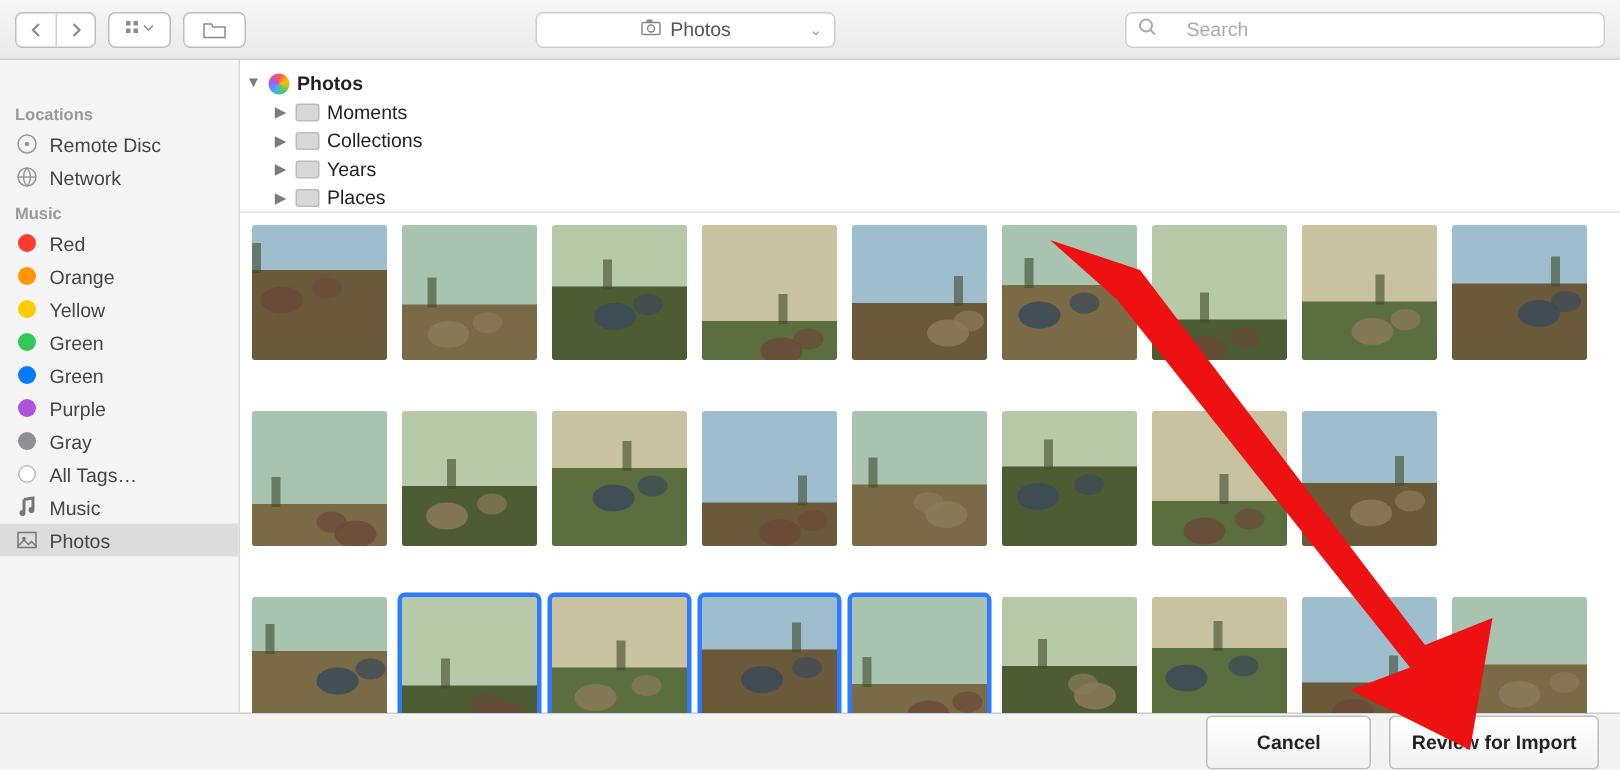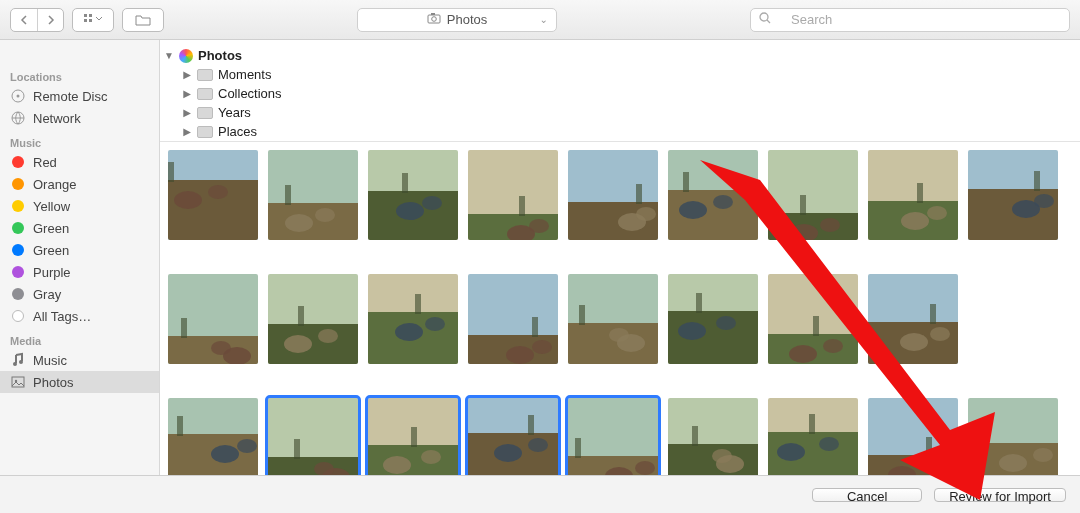--- a/index.html
+++ b/index.html
@@ -37,21 +37,21 @@
 
   .grid-wrap { flex: 1; overflow-y: auto; padding: 8px 8px; }
   .grid { display: flex; flex-wrap: wrap; gap: 8px 10px; align-content: flex-start; }
   .thumb { width: 90px; height: 90px; border-radius: 2px; position: relative; display: flex; align-items: center; justify-content: center; overflow: hidden; }
   .thumb.sel { outline: 3px solid #2e7bff; outline-offset: 0; }
   .thumb svg { width: 100%; height: 100%; }
   .break { flex-basis: 100%; height: 18px; }
 
   
   .footer { position: absolute; bottom: 0; left: 0; right: 0; height: 38px; background: #f3f3f3; border-top: 1px solid #cfcfcf; display: flex; align-items: center; justify-content: flex-end; padding: 0 14px; gap: 12px; }
-  .mac-btn { min-width: 110px; height: 14px; border: 1px solid #bdbdbd; border-radius: 4px; background: linear-gradient(#ffffff,#f2f2f2); font-size: 13px; color: #222; padding: 0 14px; cursor: default; }
+  .mac-btn { min-width: 110px; height: 36px; border: 1px solid #bdbdbd; border-radius: 4px; background: linear-gradient(#ffffff,#f2f2f2); font-size: 13px; color: #222; padding: 0 14px; cursor: default; font-weight: bold; }
 
   
   .arrow { position: absolute; left: 700px; top: 160px; width: 320px; height: 350px; pointer-events: none; }
 </style>
 </head>
 <body>
 
 <div class="toolbar">
   <div class="tb-seg">
     <div class="tb-btn">
@@ -175,21 +175,20 @@
             <span class="tag-dot" style="background: rgb(142, 142, 147);"></span>
           </span>
           <span>Gray</span>
         </div>
         <div class="sb-item">
           <span class="sb-ico">
             <span class="tag-dot" style="background: rgb(255, 255, 255); border: 1.5px solid rgb(187, 187, 187);"></span>
           </span>
           <span>All Tags…</span>
         </div>
-        <div class="sb-head">Media</div>
         <div class="sb-item">
           <span class="sb-ico">
             <svg width="16" height="16" viewBox="0 0 16 16">
               <path d="M6 3v8" stroke="#777" stroke-width="2"></path>
               <circle cx="5" cy="12" r="2" fill="#777"></circle>
               <path d="M6 3l6-1v7" stroke="#777" stroke-width="2" fill="none"></path>
               <circle cx="11" cy="10" r="2" fill="#777"></circle>
             </svg>
           </span>
           <span>Music</span>

